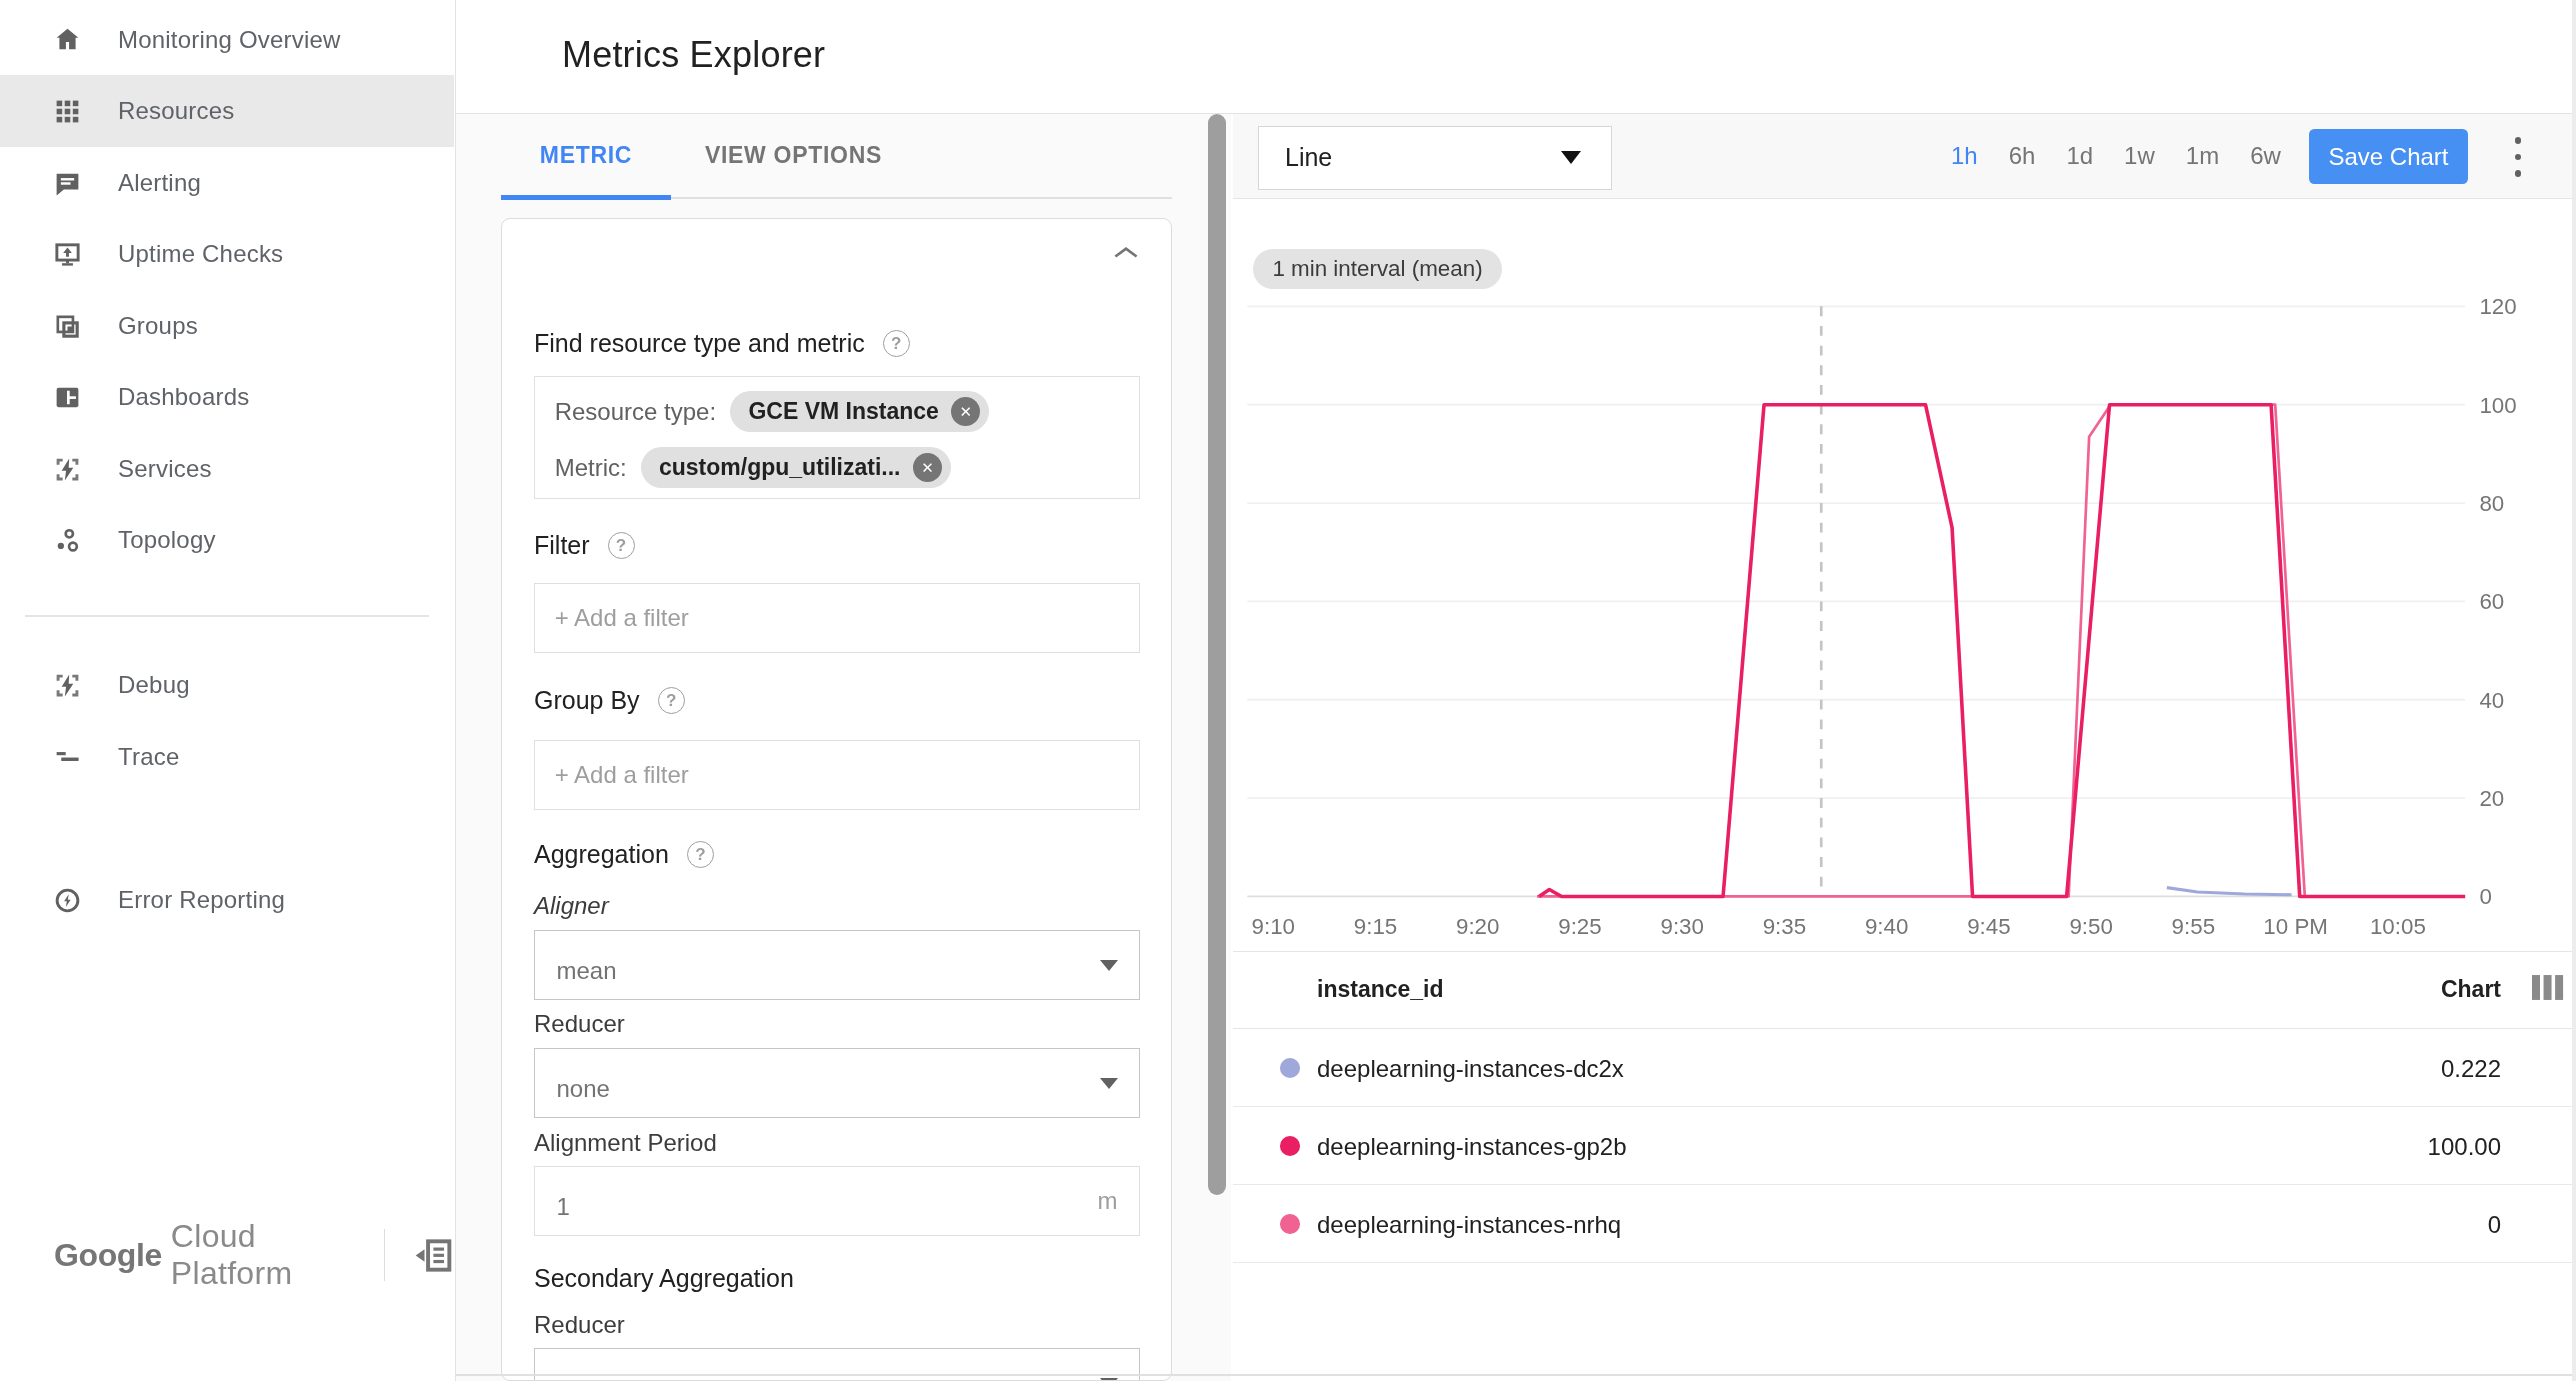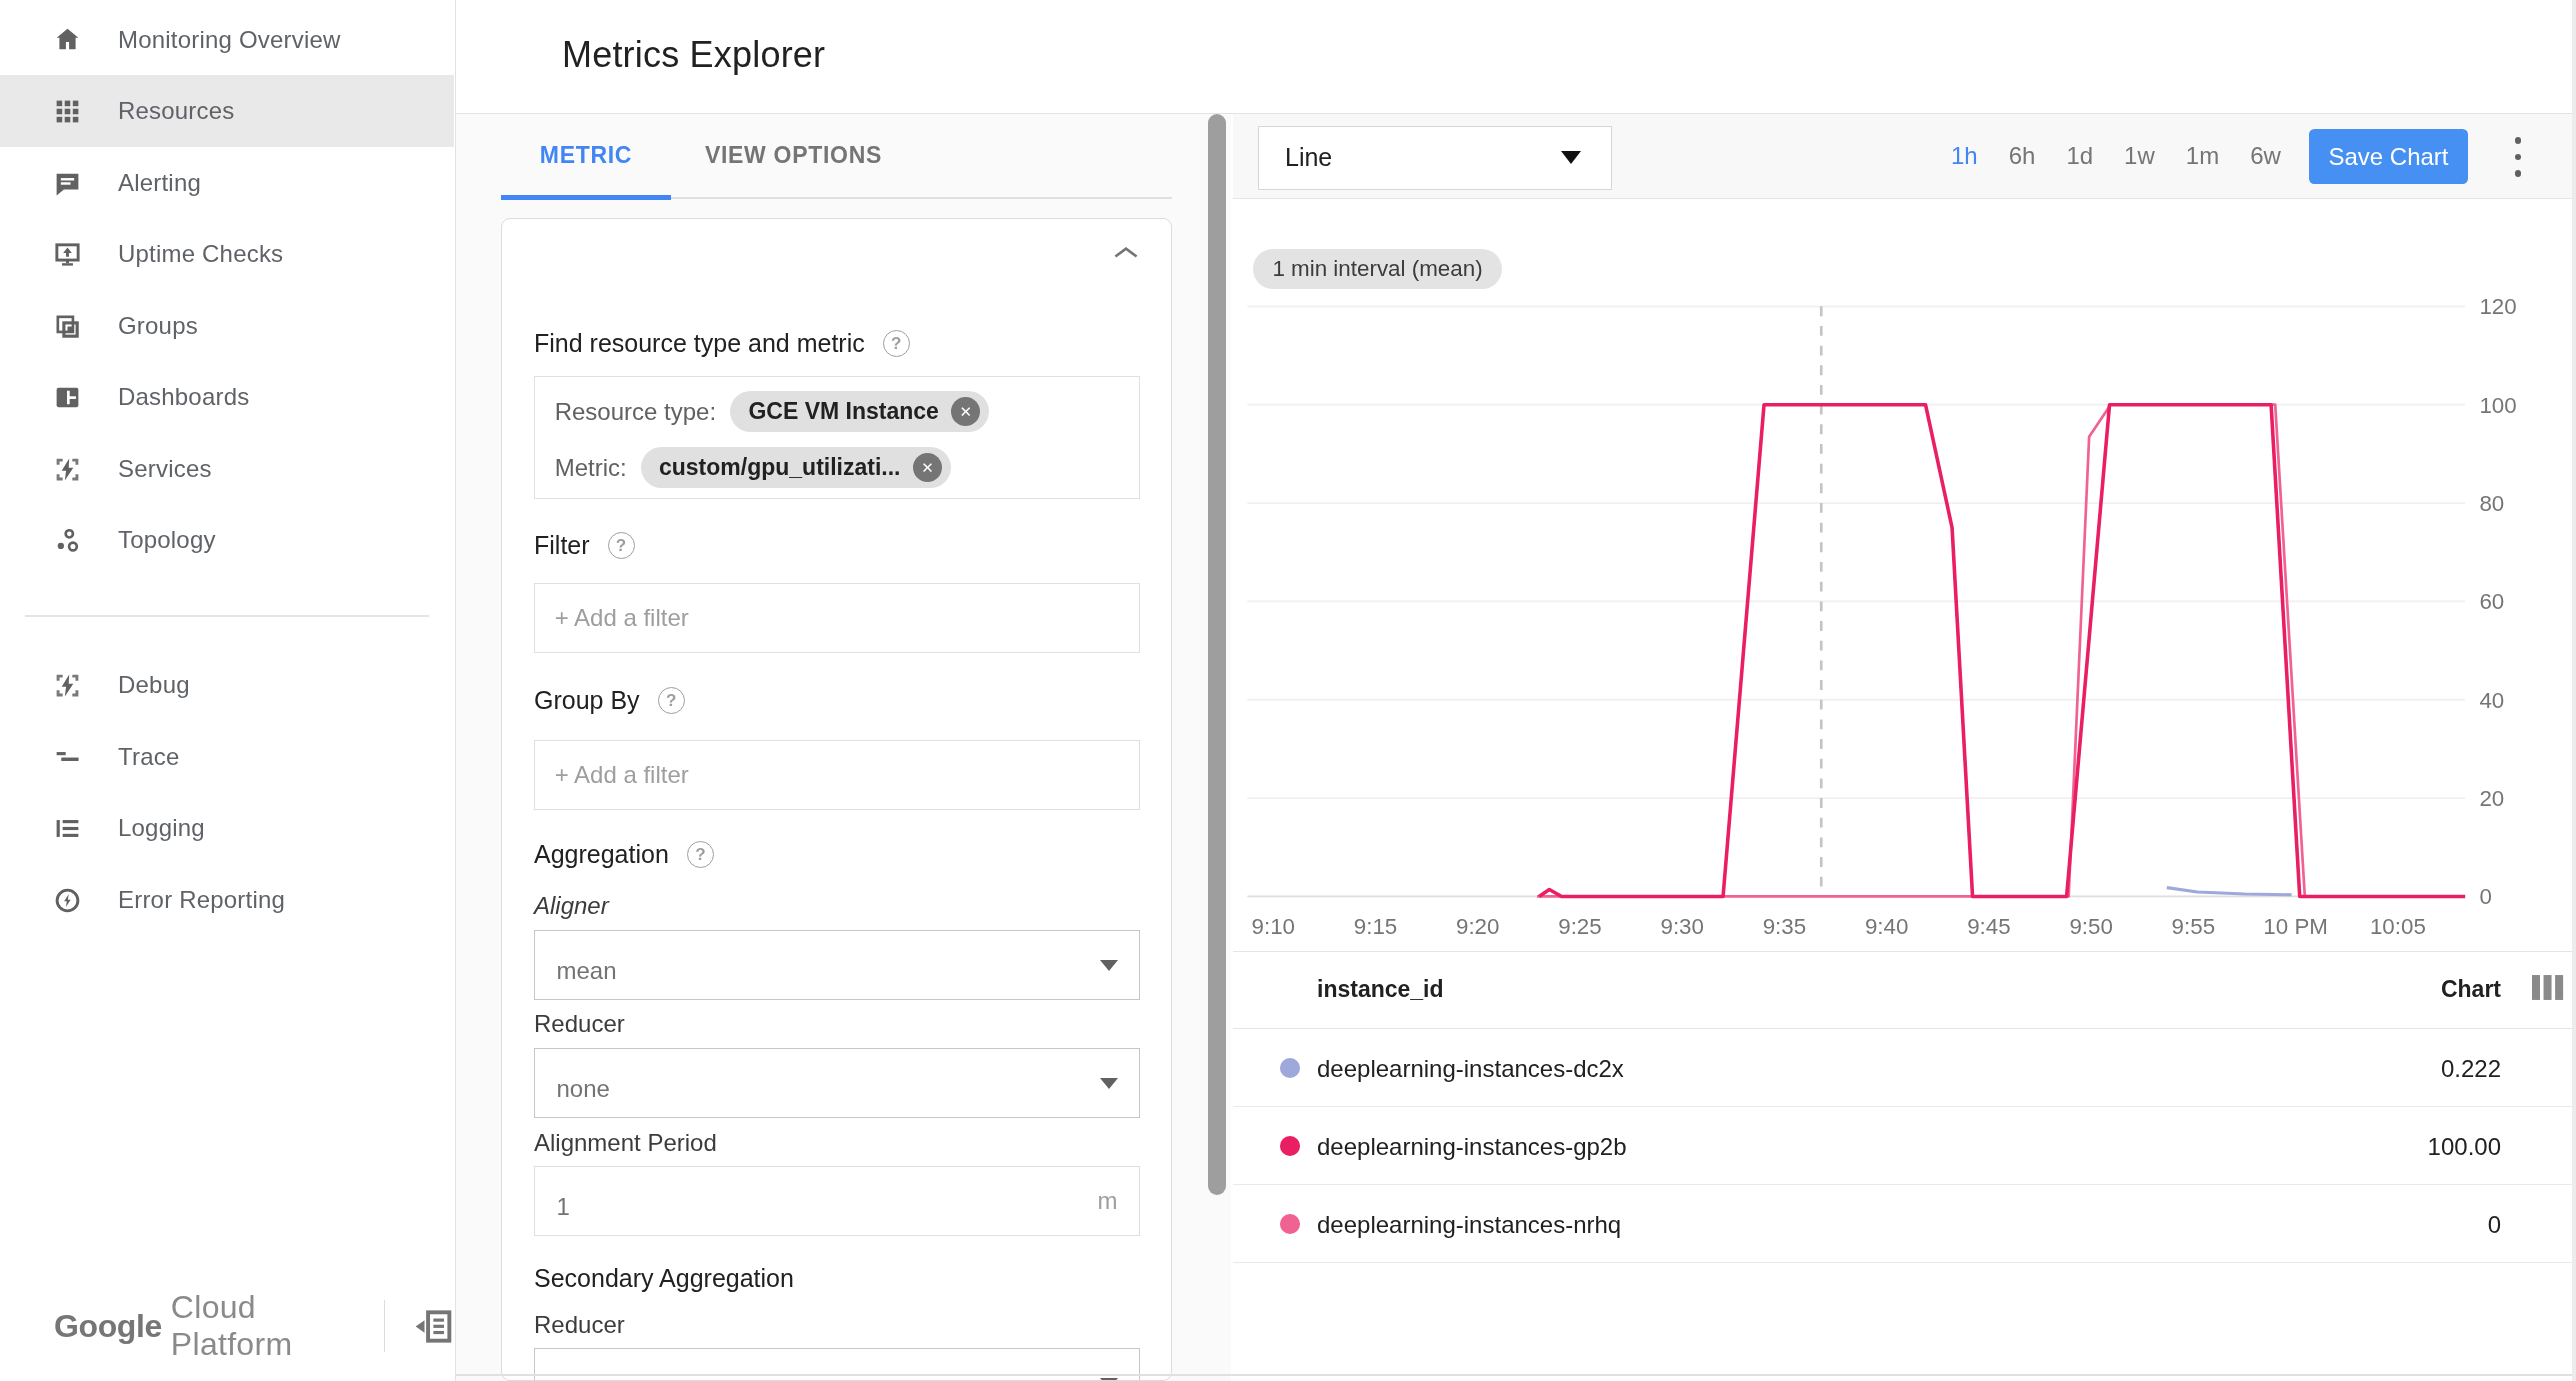--- a/index.html
+++ b/index.html
@@ -7,21 +7,21 @@
         font-family:"Liberation Sans", sans-serif;color:#212121;}
   .abs{position:absolute;}
 
   
   .sidebar{left:0;top:0;width:456px;height:1381px;background:#fff;border-right:1.8px solid #e3e3e3;box-sizing:border-box;}
   .side-item{position:absolute;left:0;width:454px;height:72px;display:flex;align-items:center;cursor:pointer;}
   .side-item .ic{width:30px;height:30px;margin-left:52px;flex:none;display:flex;align-items:center;justify-content:center;}
   .side-item .lbl{margin-left:36px;font-size:24px;color:#5f6368;letter-spacing:0.2px;}
   .side-item.selected{background:#e9e9e9;}
   .side-divider{left:25px;width:404px;height:1.8px;background:#e4e4e4;}
-  .side-footer{left:54px;top:1299px;height:54px;display:flex;align-items:center;}
+  .side-footer{left:54px;top:1228px;height:54px;display:flex;align-items:center;}
   .brand-b{font-size:32px;color:#767676;font-weight:700;letter-spacing:-0.4px;}
   .brand-r{font-size:32px;color:#8a8a8a;font-weight:400;margin-left:9px;letter-spacing:0.3px;}
   .foot-sep{width:1.8px;height:52px;background:#dcdcdc;margin:0 25px 0 32px;}
 
   
   .header{left:456px;top:0;width:2120px;height:114px;background:#fff;border-bottom:1.8px solid #e3e3e3;box-sizing:border-box;}
   .page-title{position:absolute;left:74px;top:34px;font-size:36px;font-weight:500;color:#212121;letter-spacing:0.2px;margin-left:32px;}
 
   
   .mid{left:456px;top:114px;width:775px;height:1267px;background:#fafafa;overflow:hidden;}
@@ -207,31 +207,20 @@
       <span class="ic">
         <svg width="29" height="29" viewBox="0 0 24 24" fill="#616161">
           <rect x="3" y="7.5" width="7.5" height="2.6"></rect>
             <rect x="7" y="12.2" width="14" height="2.6"></rect>
             <rect x="7" y="12.2" width="14" height="2.6"></rect>
           </svg>
       </span>
       <span class="lbl">Trace</span>
     </div>
 
-    <div class="side-item" style="top:792px;">
-      <span class="ic">
-        <svg width="29" height="29" viewBox="0 0 24 24" fill="#616161">
-          <rect x="3" y="5" width="2.6" height="14"></rect>
-            <rect x="8" y="5" width="13" height="2.6"></rect>
-          <rect x="8" y="10.7" width="13" height="2.6"></rect>
-            <rect x="8" y="16.4" width="13" height="2.6"></rect>
-          </svg>
-      </span>
-      <span class="lbl">Logging</span>
-    </div>
 
     <div class="side-item" style="top:864px;">
       <span class="ic">
         <svg width="29" height="29" viewBox="0 0 24 24" fill="none" stroke="#616161">
           <circle cx="12" cy="12" r="8.6" stroke-width="2.4"></circle>
           <path d="M13 6.8L9.2 12.6h2.2l-.7 4.8 3.9-6h-2.3z" fill="#616161" stroke="none"></path>
           </svg>
       </span>
       <span class="lbl">Error Reporting</span>
     </div>

